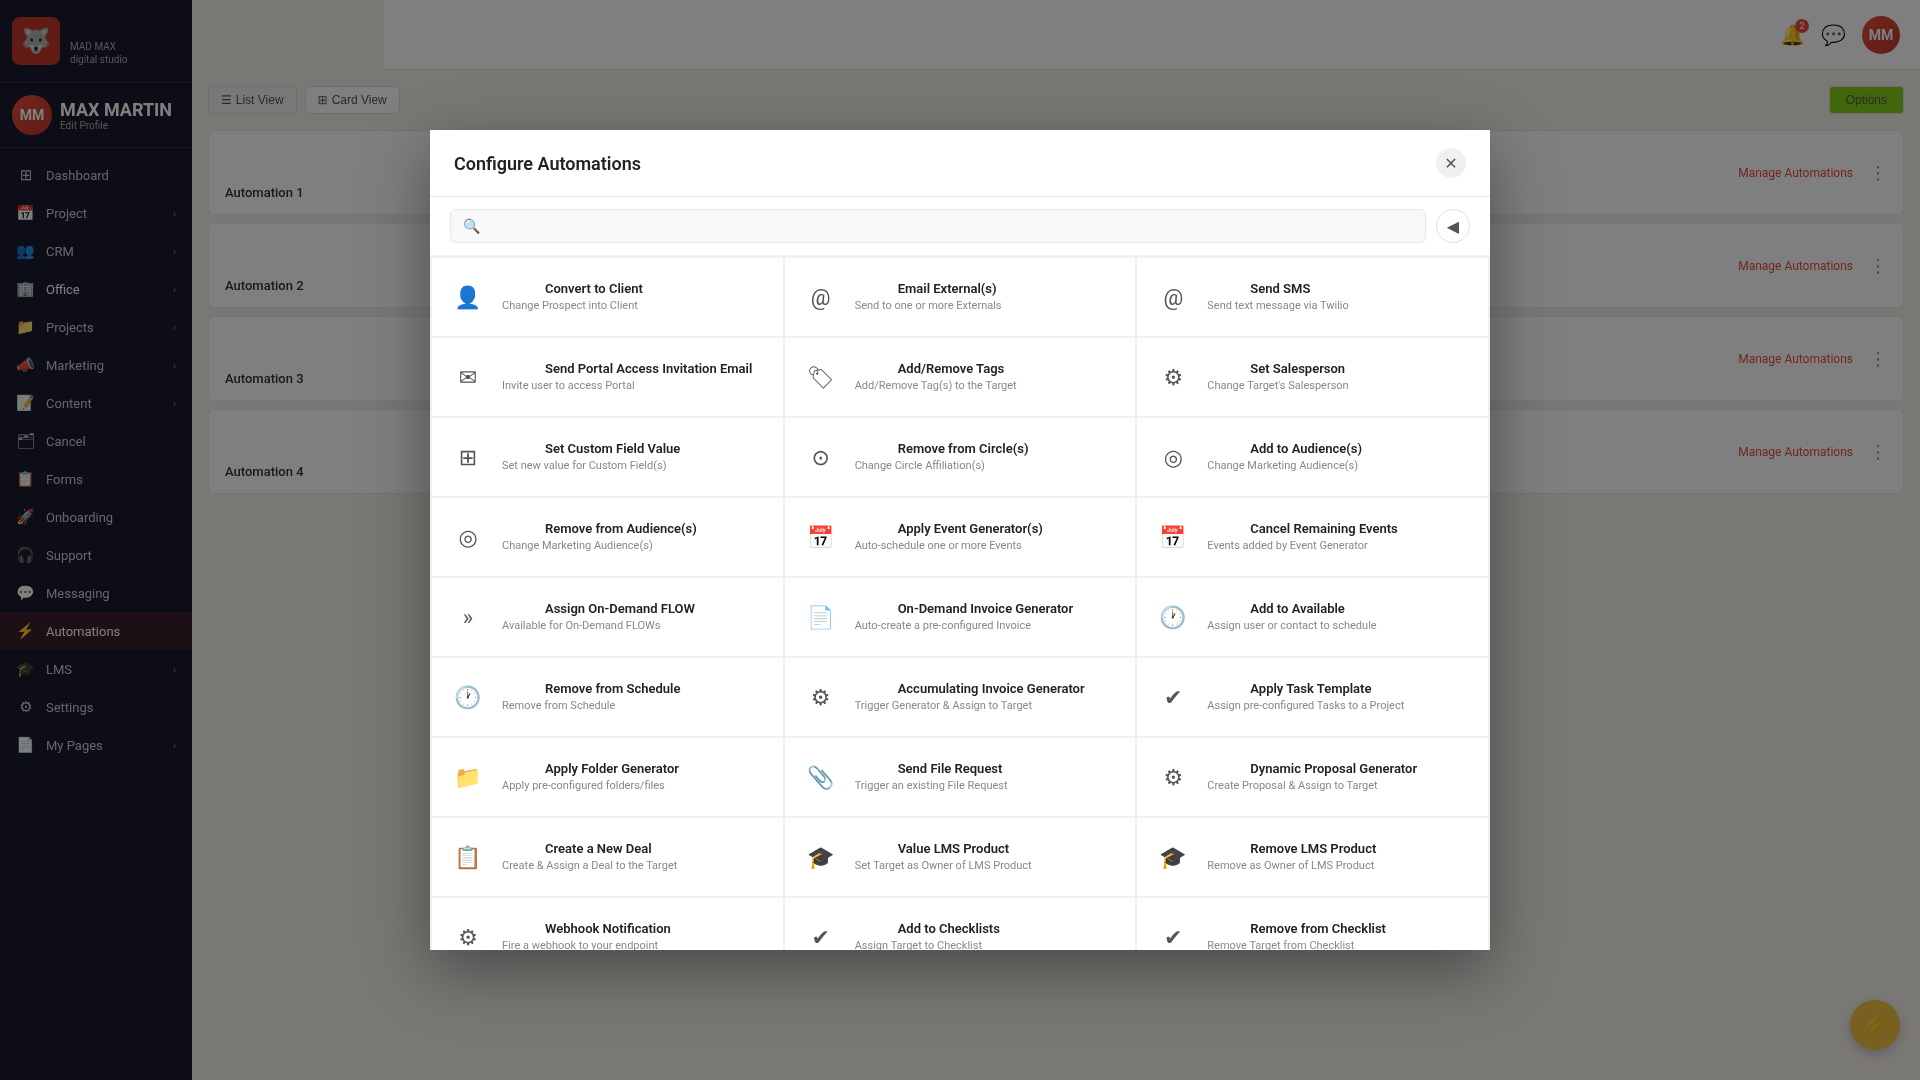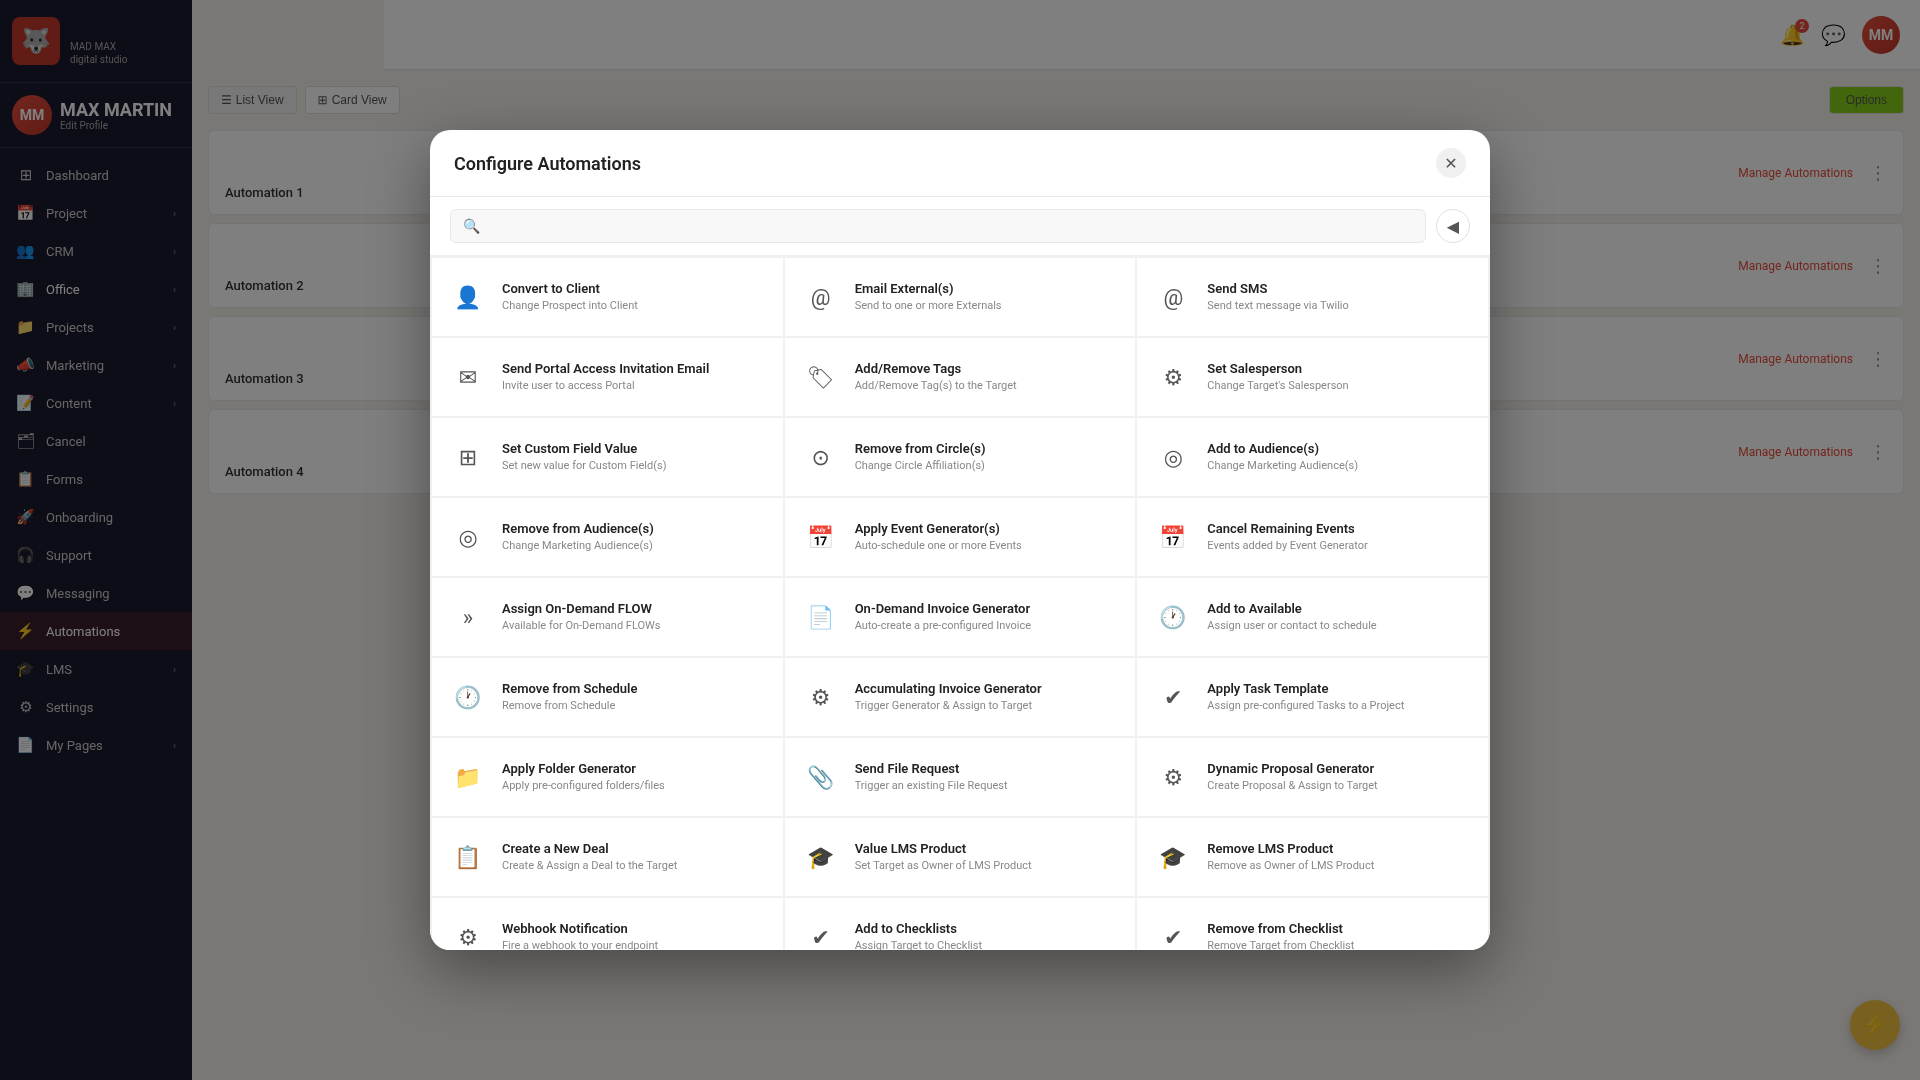--- a/index.html
+++ b/index.html
@@ -127,21 +127,21 @@
     
     .modal-overlay {
       position: absolute;
       inset: 0;
       background: rgba(0,0,0,0.5);
       z-index: 10;
       display: flex; align-items: center; justify-content: center;
     }
     .modal {
       background: #fff;
-      border-radius: 20px;
+      border-radius: 0;
       width: 1060px;
       max-height: 820px;
       overflow: hidden;
       display: flex; flex-direction: column;
       box-shadow: 0 20px 60px rgba(0,0,0,0.4);
     }
     .modal-header {
       display: flex; align-items: center; justify-content: space-between;
       padding: 18px 24px;
       border-bottom: 1px solid #e8e8e8;
@@ -193,21 +193,21 @@
       display: flex; align-items: center; gap: 14px;
       cursor: pointer;
       transition: background 0.15s;
       min-height: 78px;
     }
     .card-icon {
       width: 40px; height: 40px; flex-shrink: 0;
       display: flex; align-items: center; justify-content: center;
       font-size: 22px; color: #555;
     }
-    .card-content .card-title { font-size: 13px; font-weight: 600; color: #222; margin-bottom: 3px; }
+    .card-content .card-title { font-size: 13px; font-weight: 600; color: #222; margin-bottom: 3px; margin-left: 43px; }
     .card-content .card-desc { font-size: 11px; color: #888; line-height: 1.3; }
 
     
     .floating-btn {
       position: absolute; bottom: 30px; right: 20px;
       width: 50px; height: 50px; border-radius: 50%;
       background: #f0c040; border: none;
       cursor: pointer; display: flex; align-items: center; justify-content: center;
       font-size: 22px; box-shadow: 0 4px 12px rgba(0,0,0,0.2);
       z-index: 5;

